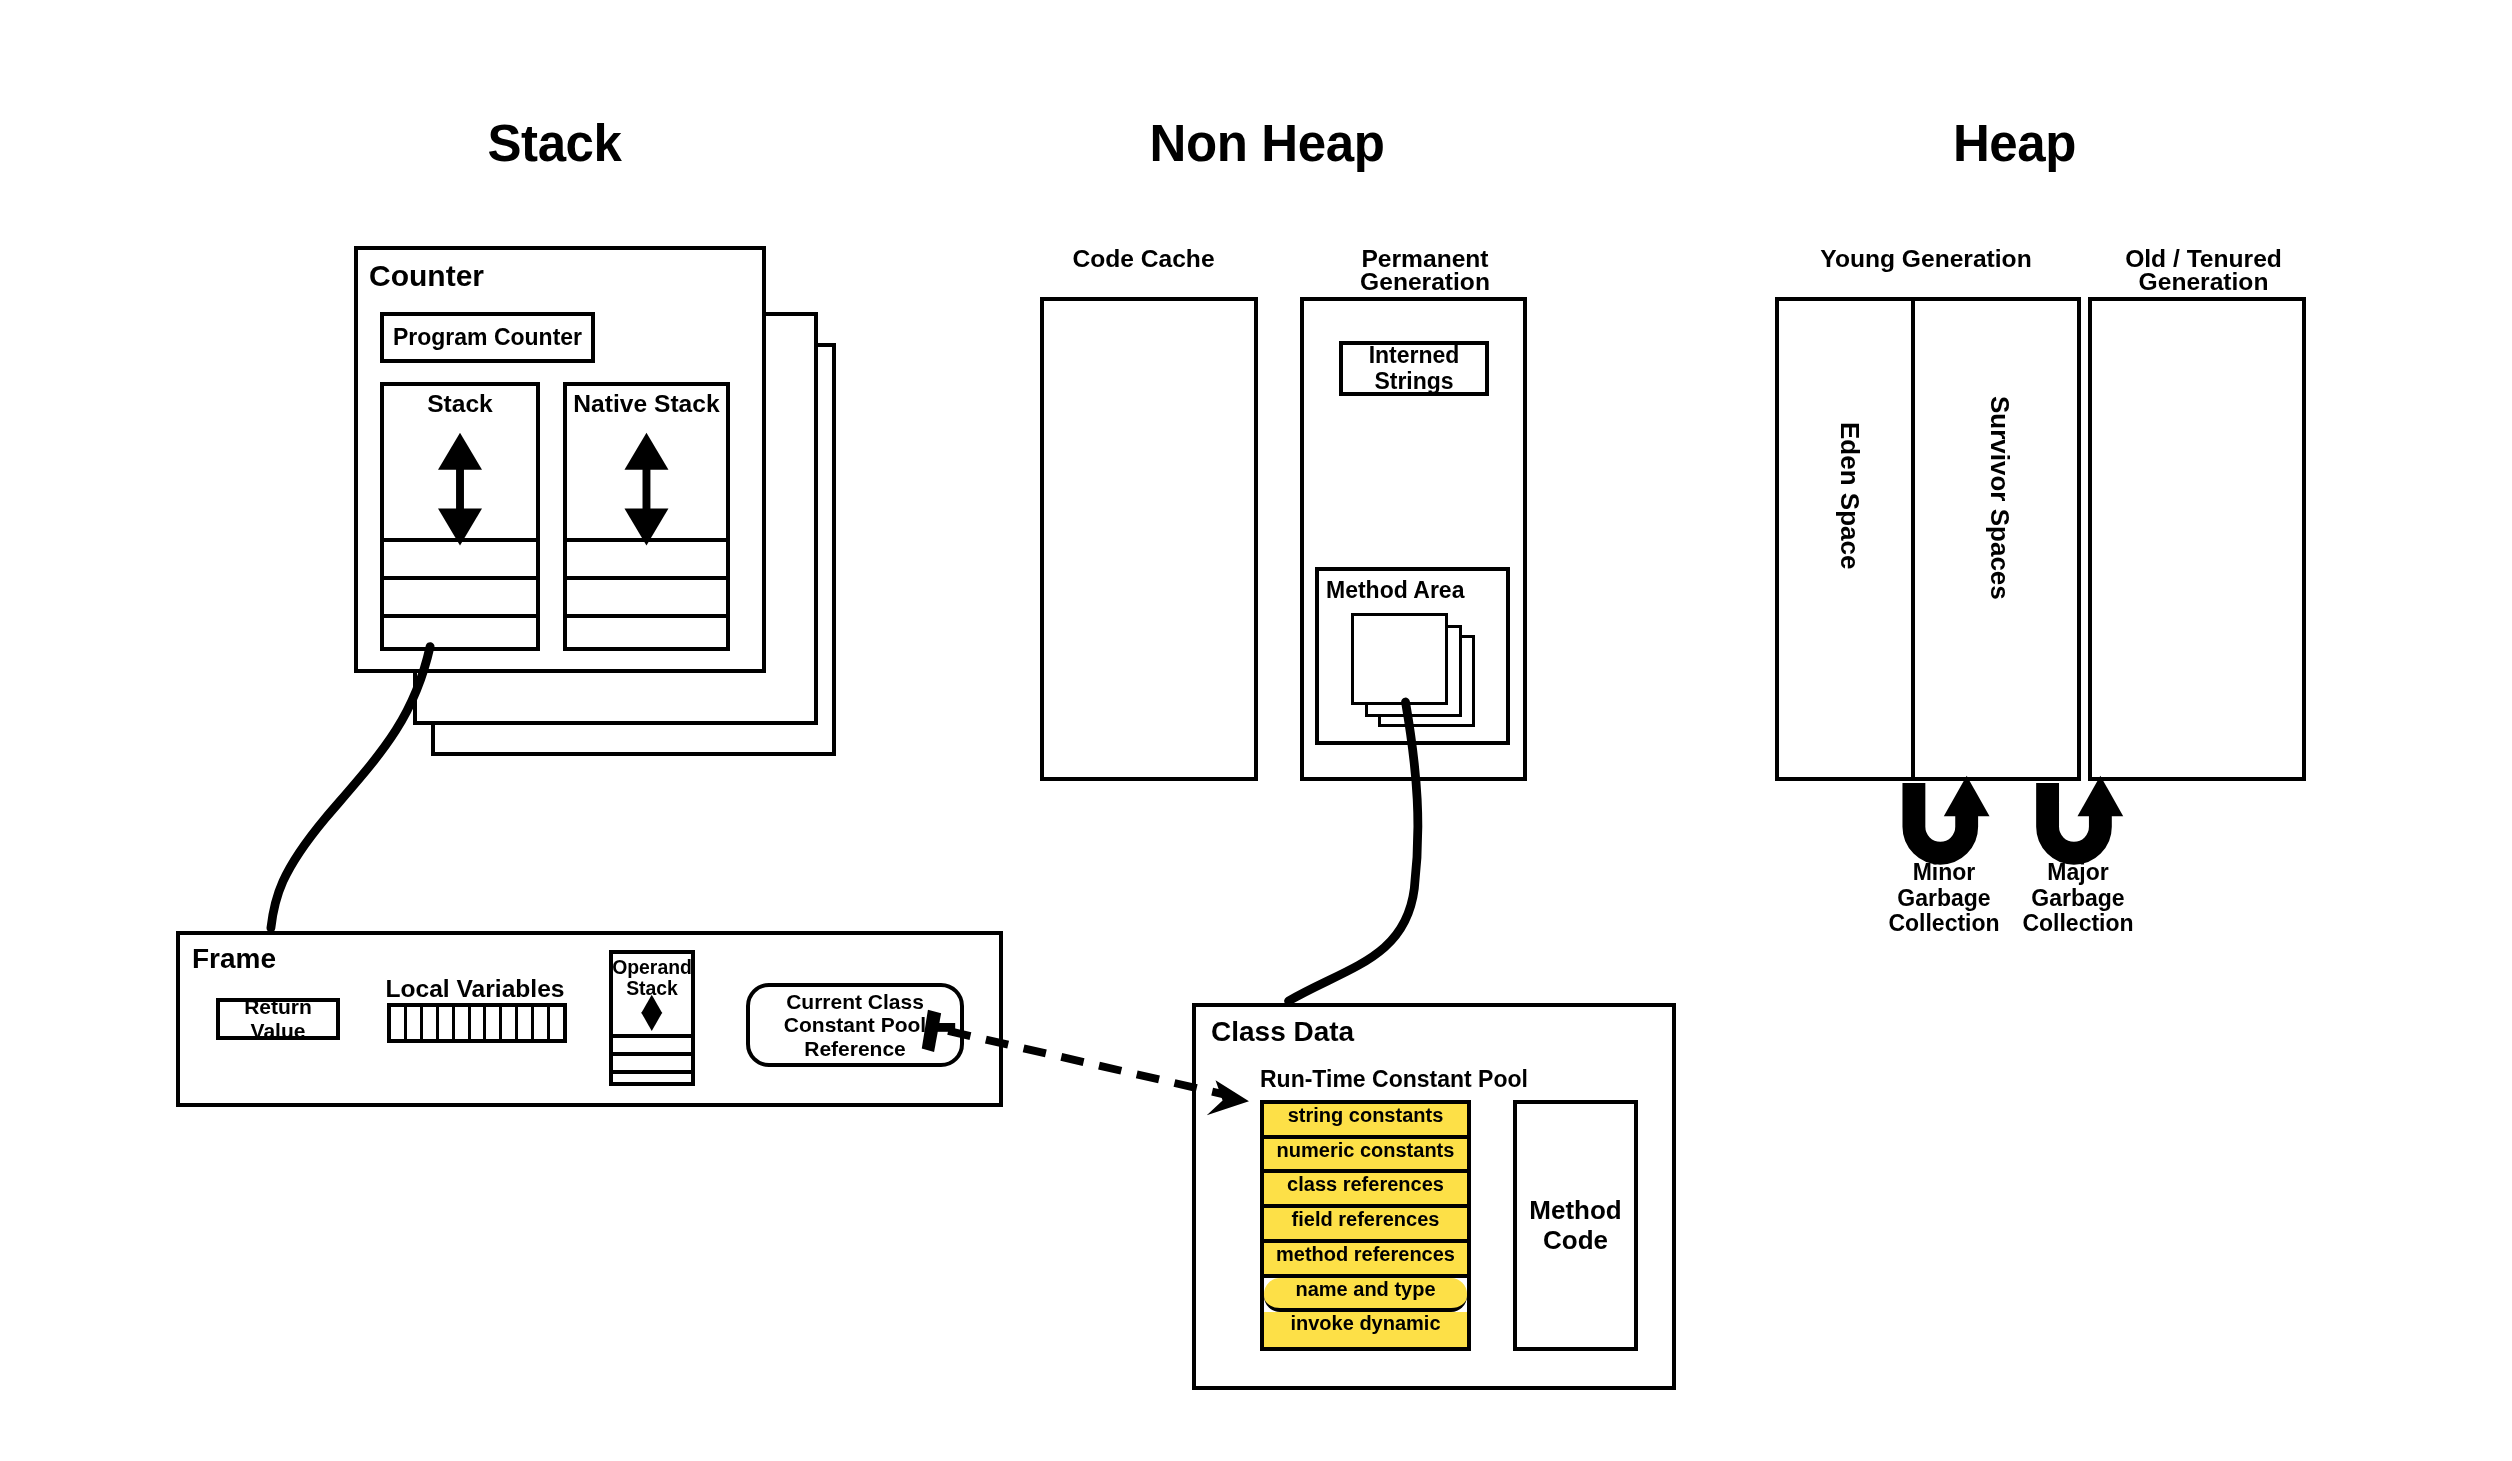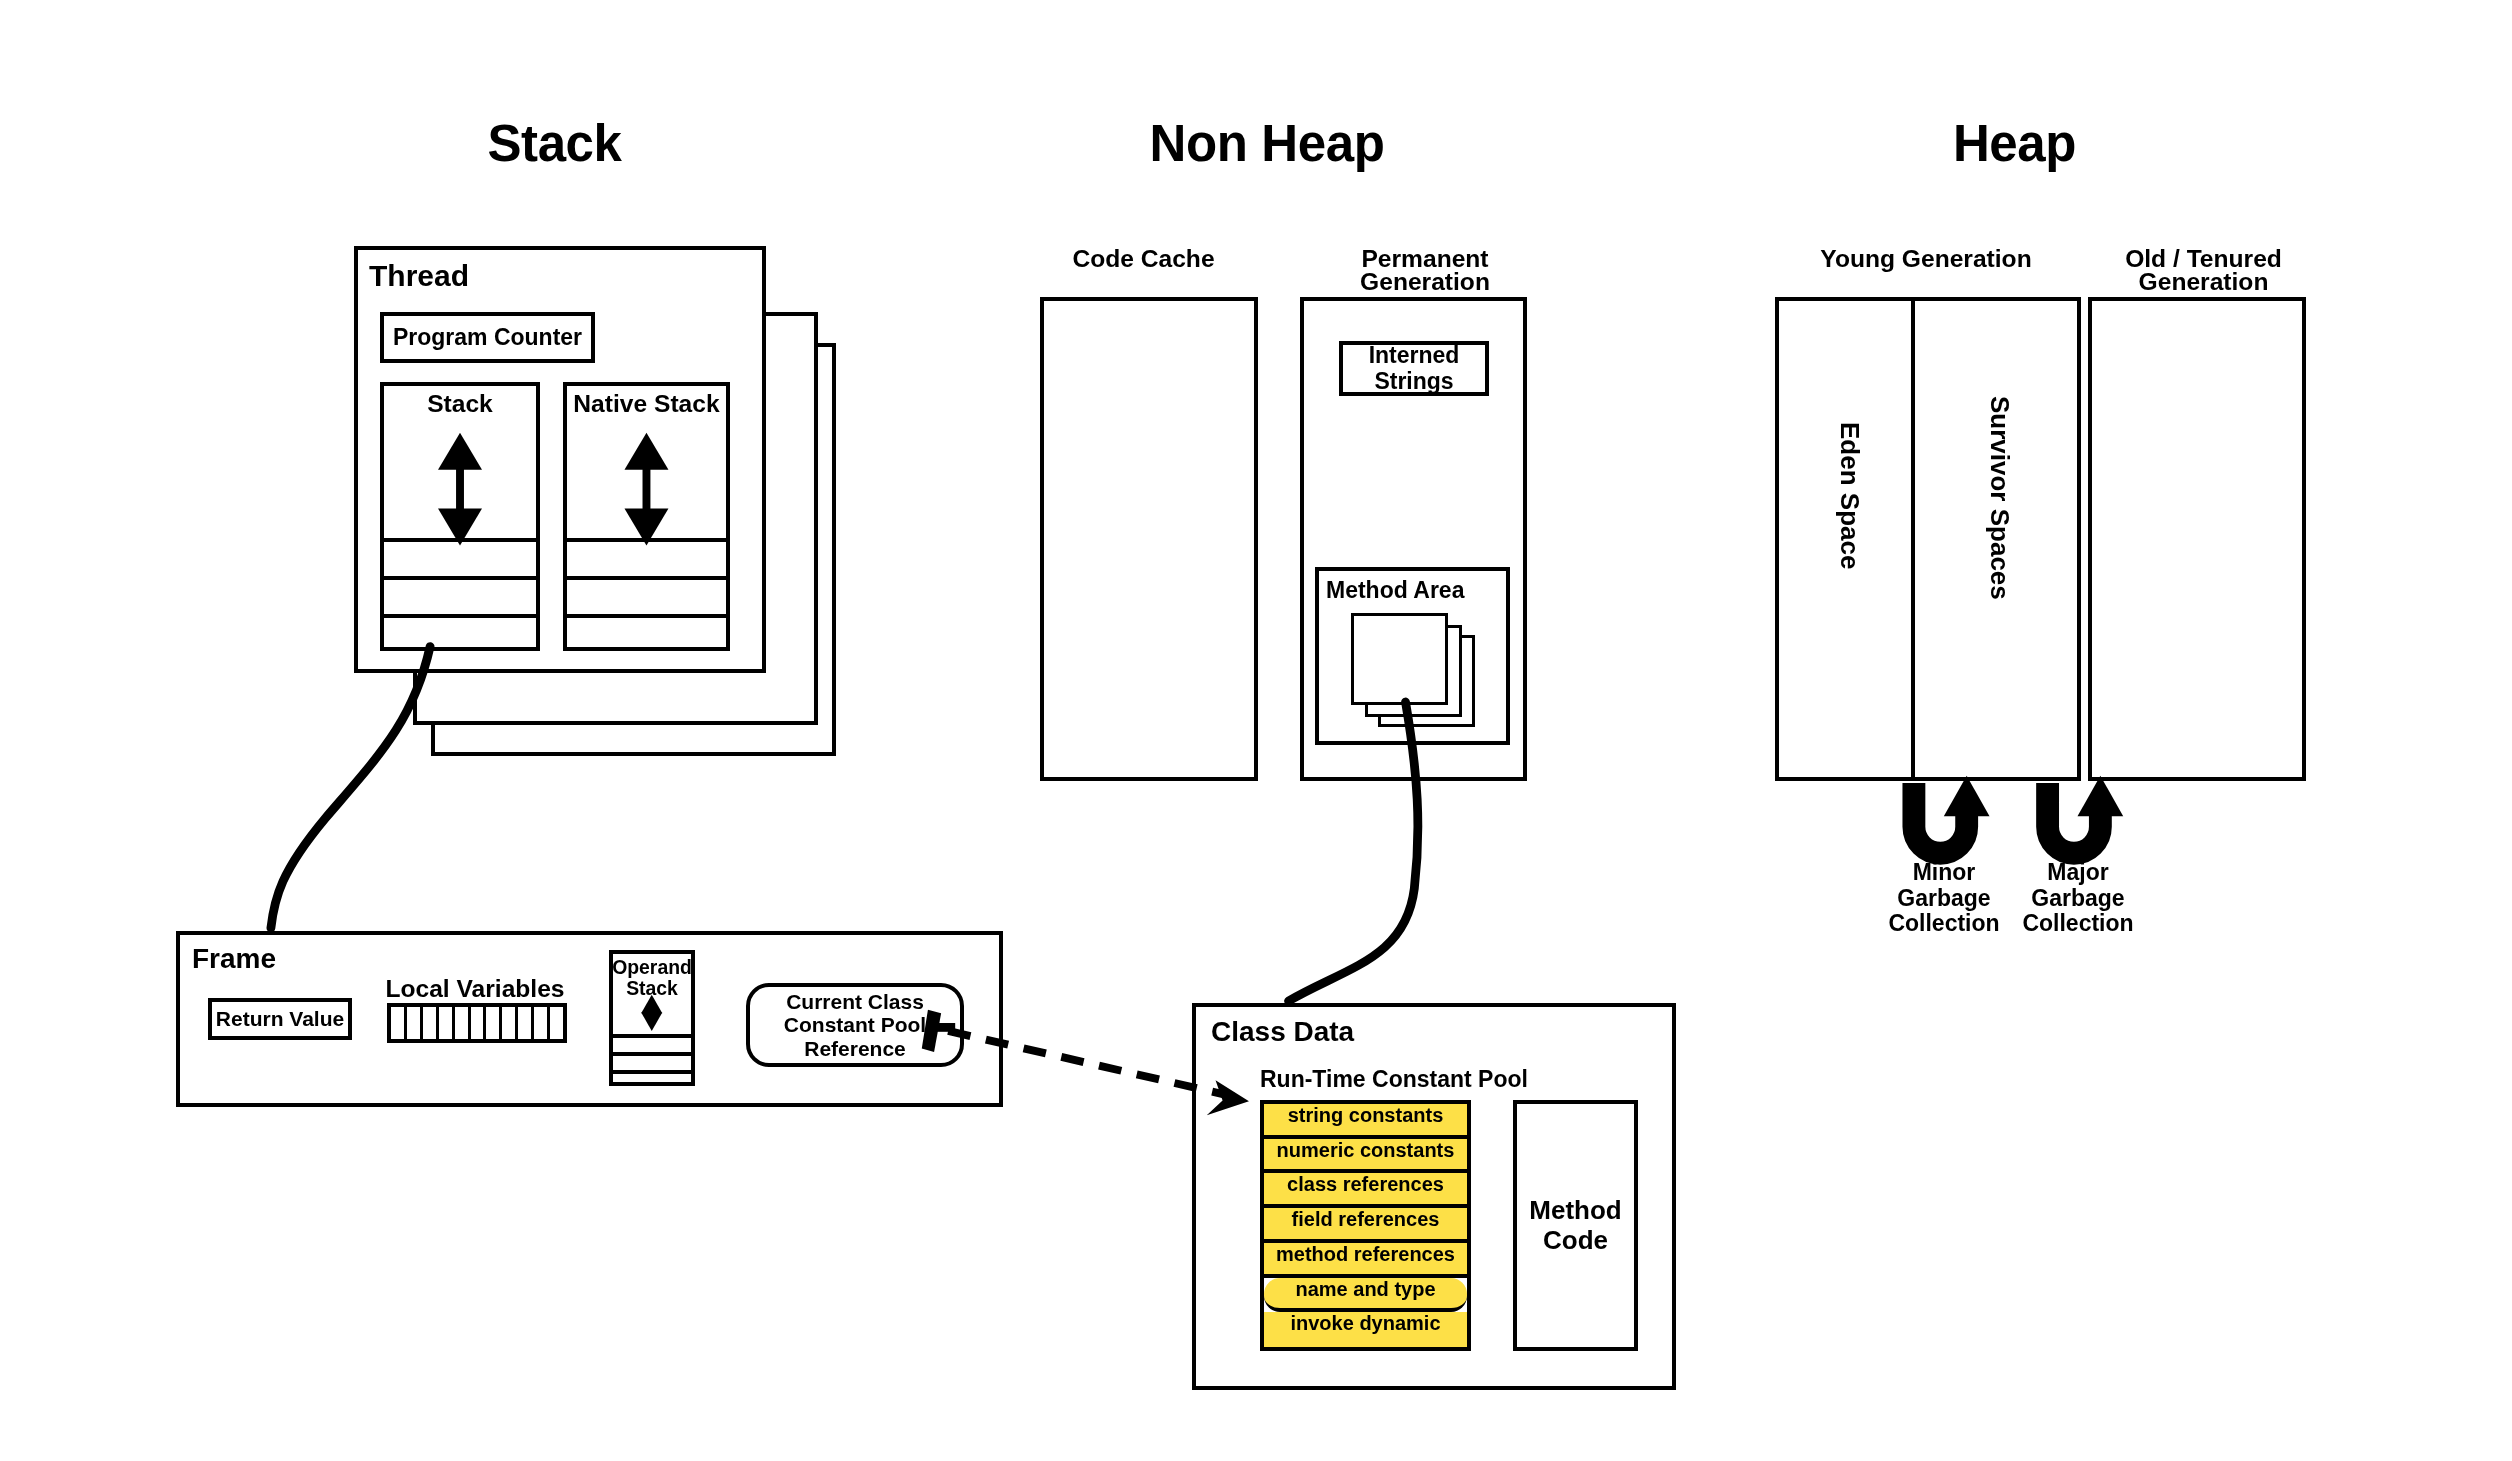--- a/index.html
+++ b/index.html
@@ -111,21 +111,21 @@
 <div id="canvas">
 
   <div class="abs section-title" style="left:396px; top:114px; width:317px;">Stack</div>
   <div class="abs section-title" style="left:1100px; top:114px; width:334px;">Non Heap</div>
   <div class="abs section-title" style="left:1856px; top:114px; width:317px;">Heap</div>
 
   <div class="abs box" style="left:431px; top:343px; width:405px; height:413px;"></div>
   <div class="abs box" style="left:413px; top:312px; width:405px; height:413px;"></div>
 
   <div class="abs box" style="left:354px; top:246px; width:412px; height:427px;"></div>
-  <div class="abs lbl lbl-34" style="left:369px; top:259px;">Thread</div>
+  <div class="abs lbl lbl-34" style="left:369px; top:259px;">Counter</div>
 
   <div class="abs box" style="left:380px; top:312px; width:215px; height:51px;">
     <div class="inner-label lbl-26">Program Counter</div>
   </div>
 
   <div class="abs box" style="left:380px; top:382px; width:160px; height:269px;"></div>
   <div class="abs lbl lbl-28 center" style="left:380px; top:390px; width:160px;">Stack</div>
 
   <div class="abs" style="left:384px; top:538px; width:153px; height:3.5px; background:#000;"></div>
   <div class="abs" style="left:384px; top:576px; width:153px; height:3.5px; background:#000;"></div>
@@ -133,21 +133,21 @@
 
   <div class="abs box" style="left:563px; top:382px; width:167px; height:269px;"></div>
   <div class="abs lbl lbl-28 center" style="left:563px; top:390px; width:167px;">Native Stack</div>
   <div class="abs" style="left:566px; top:538px; width:160px; height:3.5px; background:#000;"></div>
   <div class="abs" style="left:566px; top:576px; width:160px; height:3.5px; background:#000;"></div>
   <div class="abs" style="left:566px; top:614px; width:160px; height:3.5px; background:#000;"></div>
 
   <div class="abs box" style="left:176px; top:931px; width:827px; height:176px;"></div>
   <div class="abs lbl lbl-32" style="left:192px; top:943px;">Frame</div>
 
-  <div class="abs box" style="left:208px; top:998px; width:144px; height:42px;">
+  <div class="abs box" style="left:216px; top:998px; width:124px; height:42px;">
     <div class="inner-label lbl-24">Return Value</div>
   </div>
 
   <div class="abs lbl lbl-28 center" style="left:374px; top:975px; width:202px;">Local Variables</div>
   <div class="abs lv-strip" id="lv-strip" style="left:387px; top:1003px; width:180px; height:40px;">
       <div class="lv-cell"></div>
       <div class="lv-cell"></div>
       <div class="lv-cell"></div>
       <div class="lv-cell"></div>
       <div class="lv-cell"></div>

